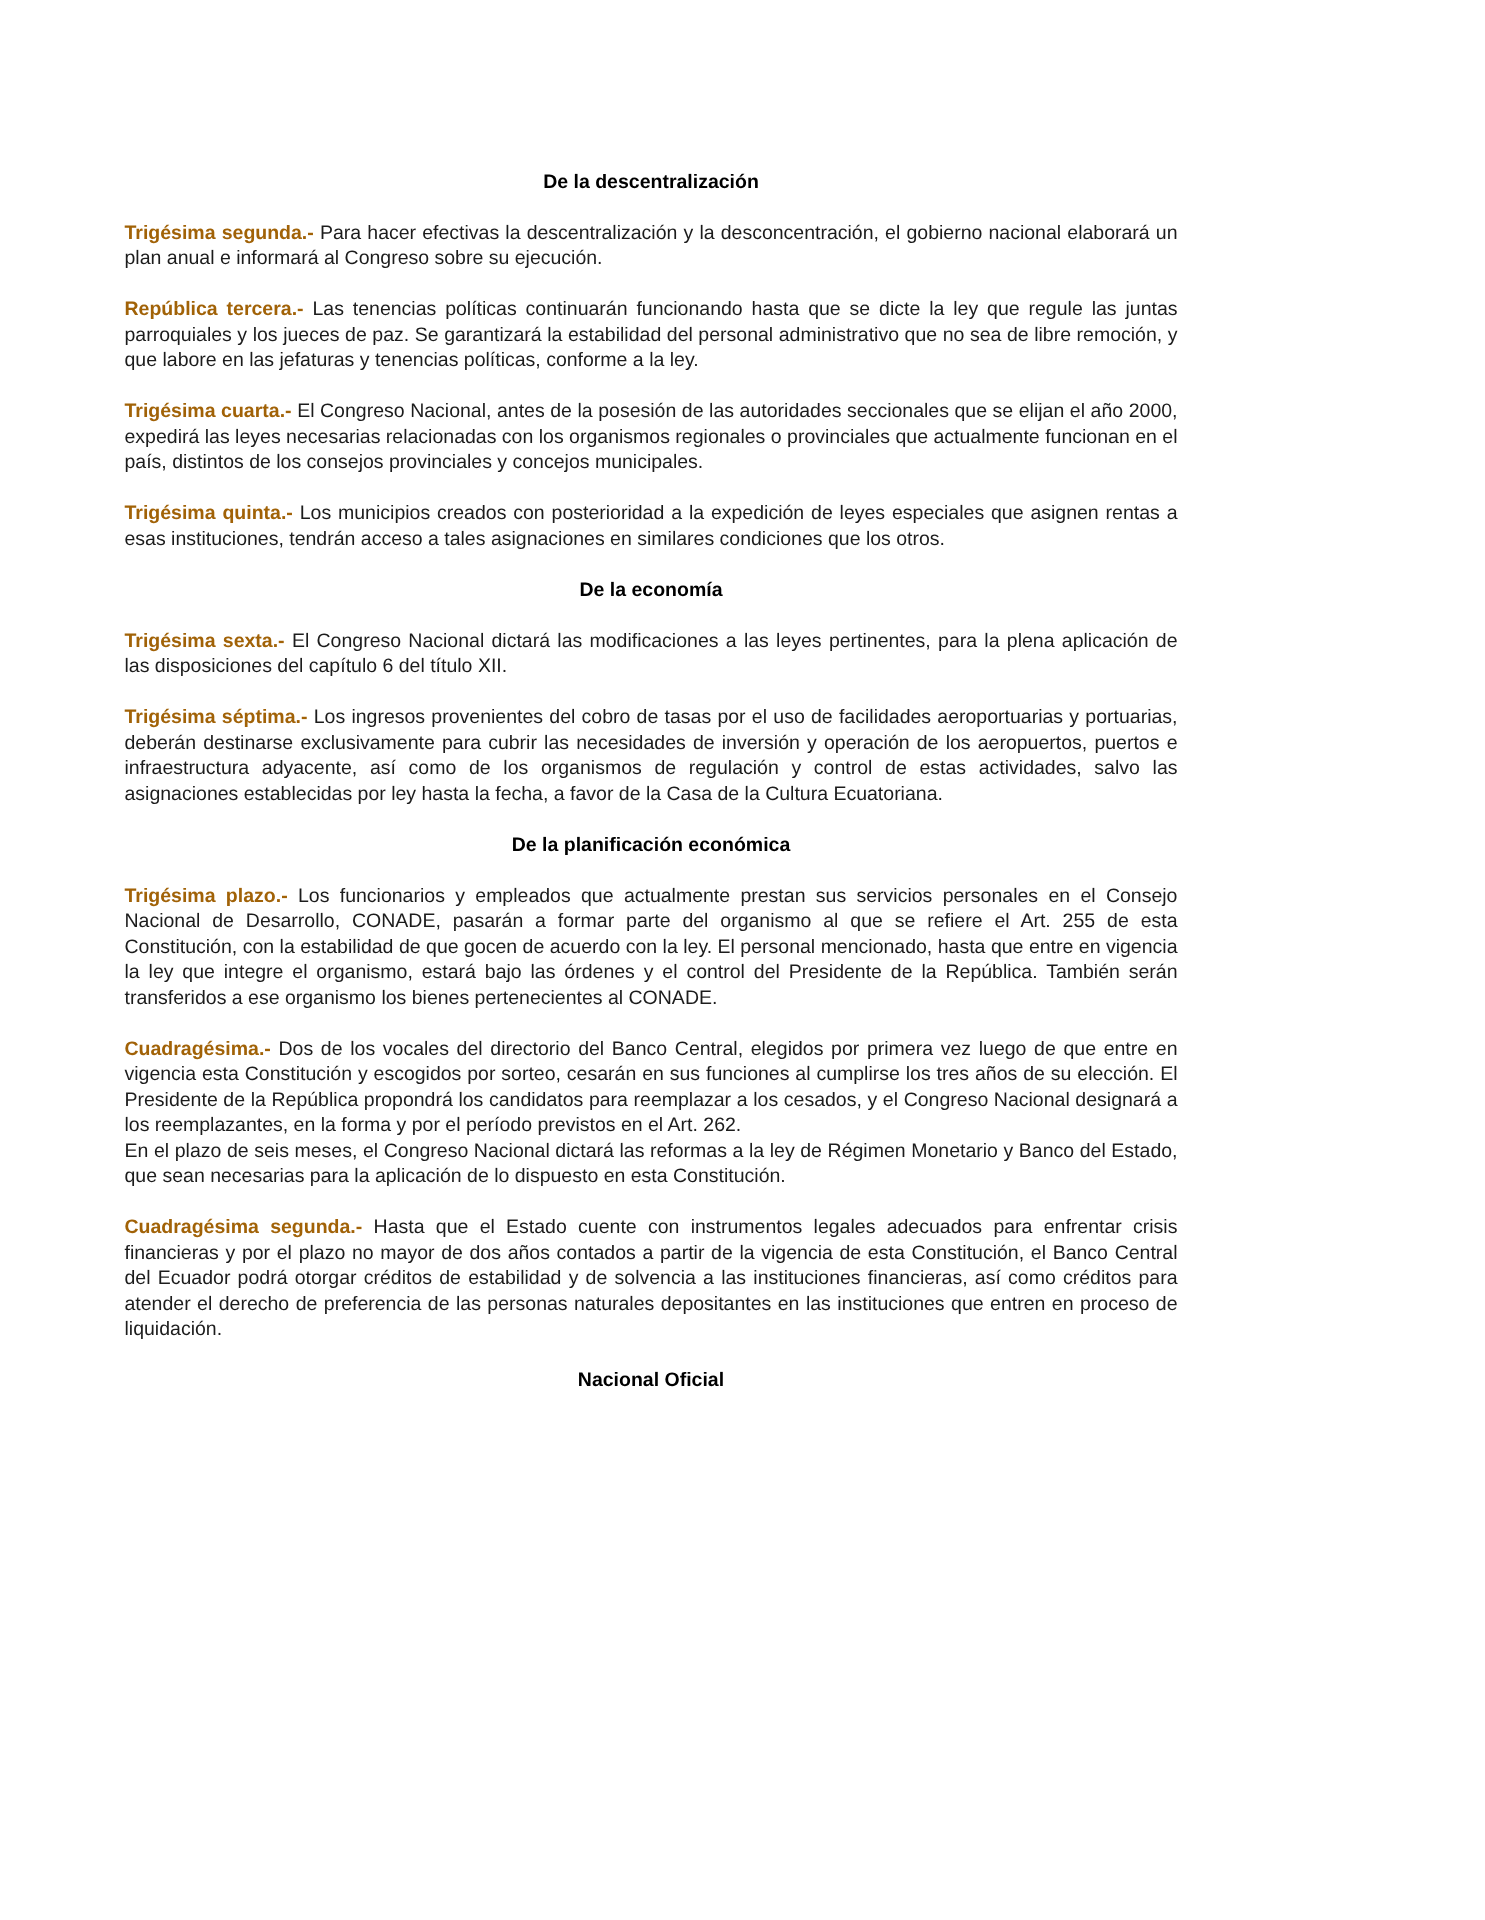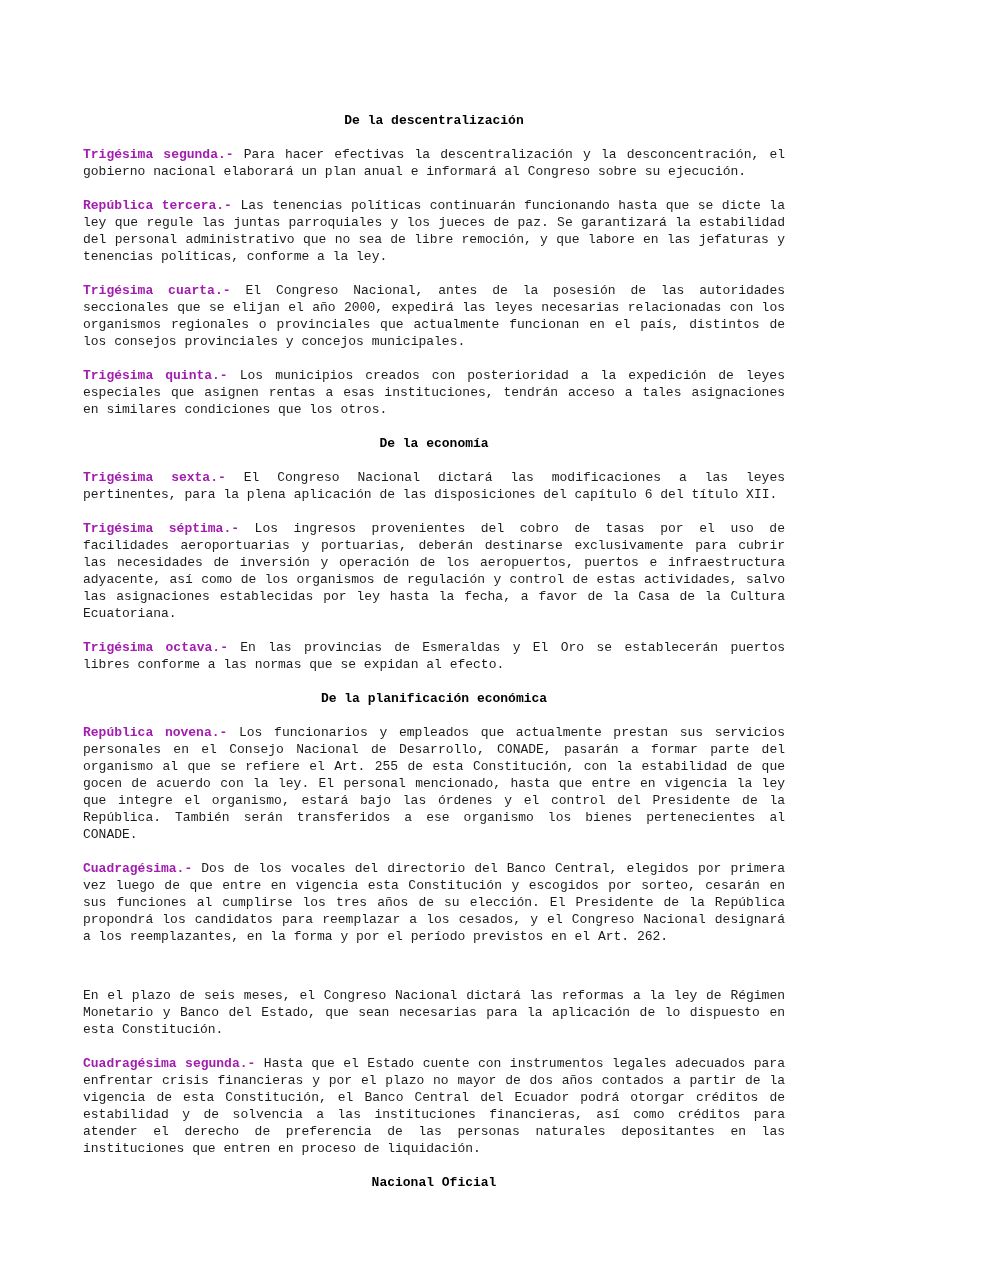--- a/index.html
+++ b/index.html
@@ -5,21 +5,21 @@
   html, body {
     margin: 0;
     padding: 0;
     background: #ffffff;
   }
   .page {
     width: 868px;
     height: 1280px;
     background: #ffffff;
     overflow: hidden;
-    font-family: Liberation Mono, monospace;
+    font-family: Liberation Sans, sans-serif;
     color: #1c1c1c;
   }
   .content {
     width: 702px;
     margin: 0 auto;
     padding-top: 112px;
     font-size: 13px;
     line-height: 17px;
   }
   .heading {
@@ -27,25 +27,24 @@
     color: #000000;
     text-align: center;
     margin: 0 0 17px 0;
   }
   .para {
     text-align: justify;
     margin: 0 0 17px 0;
   }
   .lead {
     font-weight: bold;
-    color: #a21caf;
+    color: #a16207;
   }
   .body2 {
     text-align: justify;
-    margin-top: 42px;
   }
 </style>
 </head>
 <body>
 
 <div class="page">
   <div class="content">
 
     <div class="heading">De la descentralización</div>
 
@@ -74,29 +73,25 @@
     <div class="para">
       <span class="lead">Trigésima sexta.-</span>
       <span>El Congreso Nacional dictará las modificaciones a las leyes pertinentes, para la plena aplicación de las disposiciones del capítulo 6 del título XII.</span>
     </div>
 
     <div class="para">
       <span class="lead">Trigésima séptima.-</span>
       <span>Los ingresos provenientes del cobro de tasas por el uso de facilidades aeroportuarias y portuarias, deberán destinarse exclusivamente para cubrir las necesidades de inversión y operación de los aeropuertos, puertos e infraestructura adyacente, así como de los organismos de regulación y control de estas actividades, salvo las asignaciones establecidas por ley hasta la fecha, a favor de la Casa de la Cultura Ecuatoriana.</span>
     </div>
 
-    <div class="para">
-      <span class="lead">Trigésima octava.-</span>
-      <span>En las provincias de Esmeraldas y El Oro se establecerán puertos libres conforme a las normas que se expidan al efecto.</span>
-    </div>
 
     <div class="heading">De la planificación económica</div>
 
     <div class="para">
-      <span class="lead">República novena.-</span>
+      <span class="lead">Trigésima plazo.-</span>
       <span>Los funcionarios y empleados que actualmente prestan sus servicios personales en el Consejo Nacional de Desarrollo, CONADE, pasarán a formar parte del organismo al que se refiere el Art. 255 de esta Constitución, con la estabilidad de que gocen de acuerdo con la ley. El personal mencionado, hasta que entre en vigencia la ley que integre el organismo, estará bajo las órdenes y el control del Presidente de la República. También serán transferidos a ese organismo los bienes pertenecientes al CONADE.</span>
     </div>
 
 
     <div class="para">
       <div>
         <span class="lead">Cuadragésima.-</span>
         <span>Dos de los vocales del directorio del Banco Central, elegidos por primera vez luego de que entre en vigencia esta Constitución y escogidos por sorteo, cesarán en sus funciones al cumplirse los tres años de su elección. El Presidente de la República propondrá los candidatos para reemplazar a los cesados, y el Congreso Nacional designará a los reemplazantes, en la forma y por el período previstos en el Art. 262.</span>
       </div>
       <div class="body2">En el plazo de seis meses, el Congreso Nacional dictará las reformas a la ley de Régimen Monetario y Banco del Estado, que sean necesarias para la aplicación de lo dispuesto en esta Constitución.</div>

